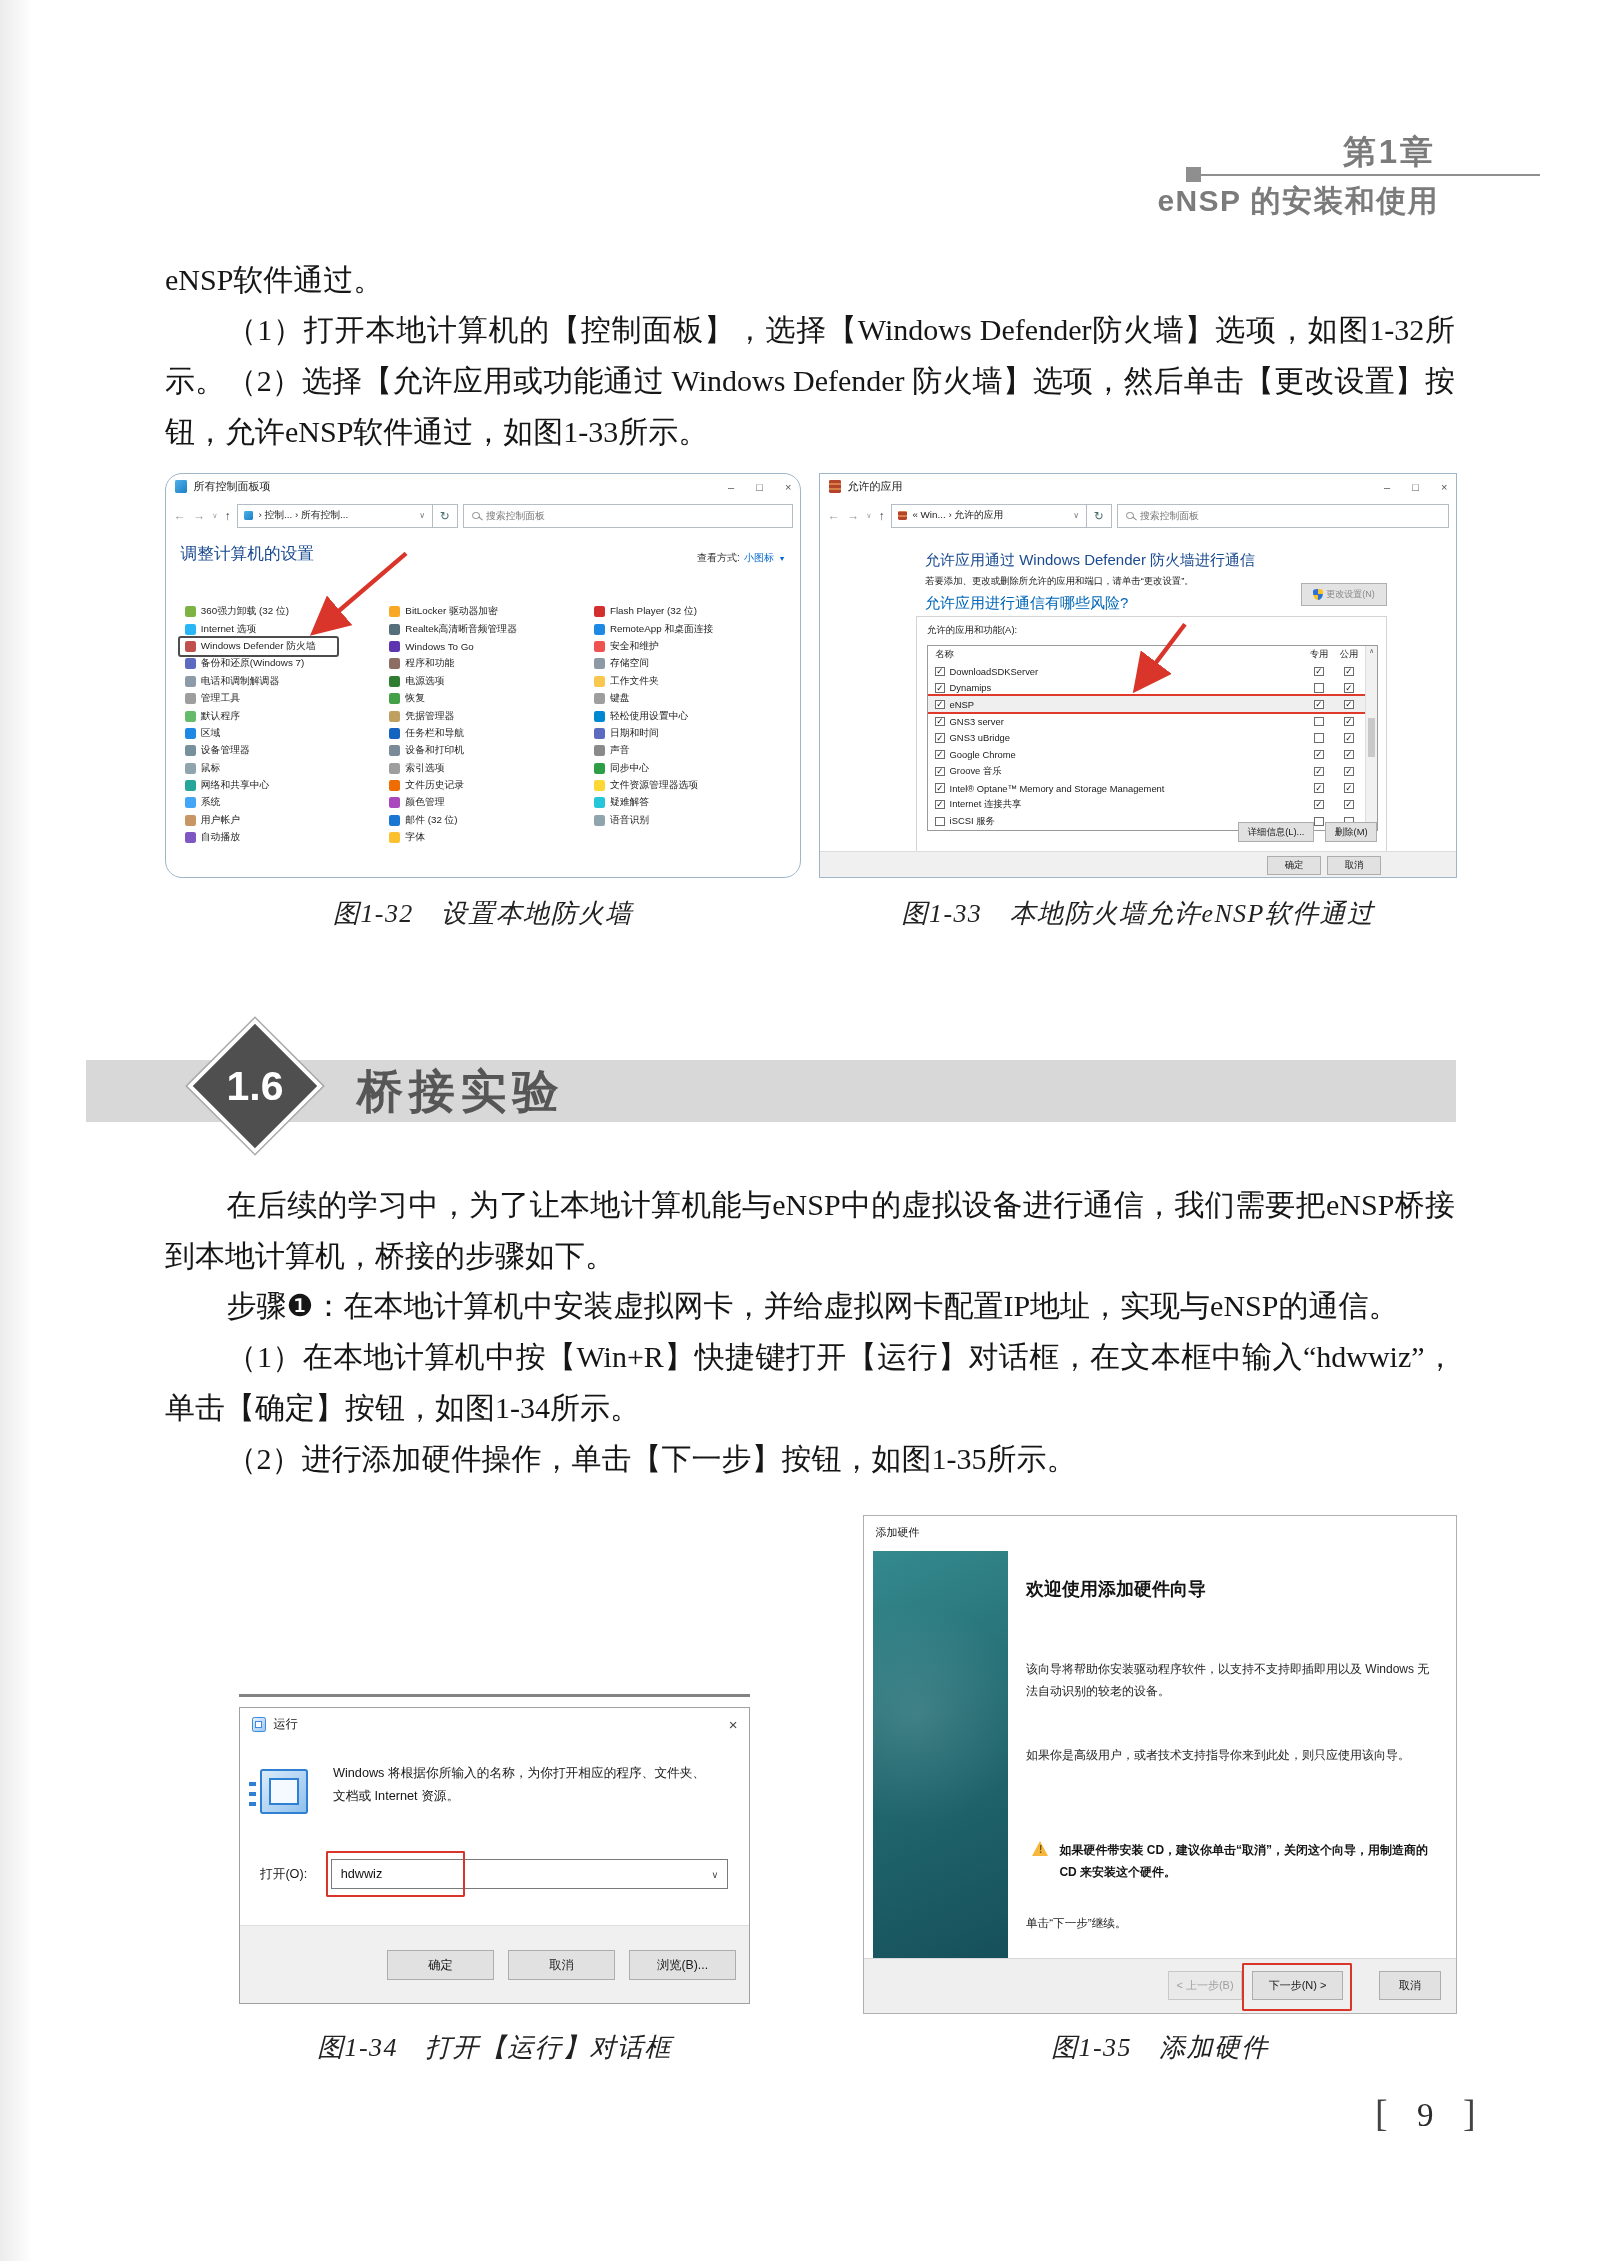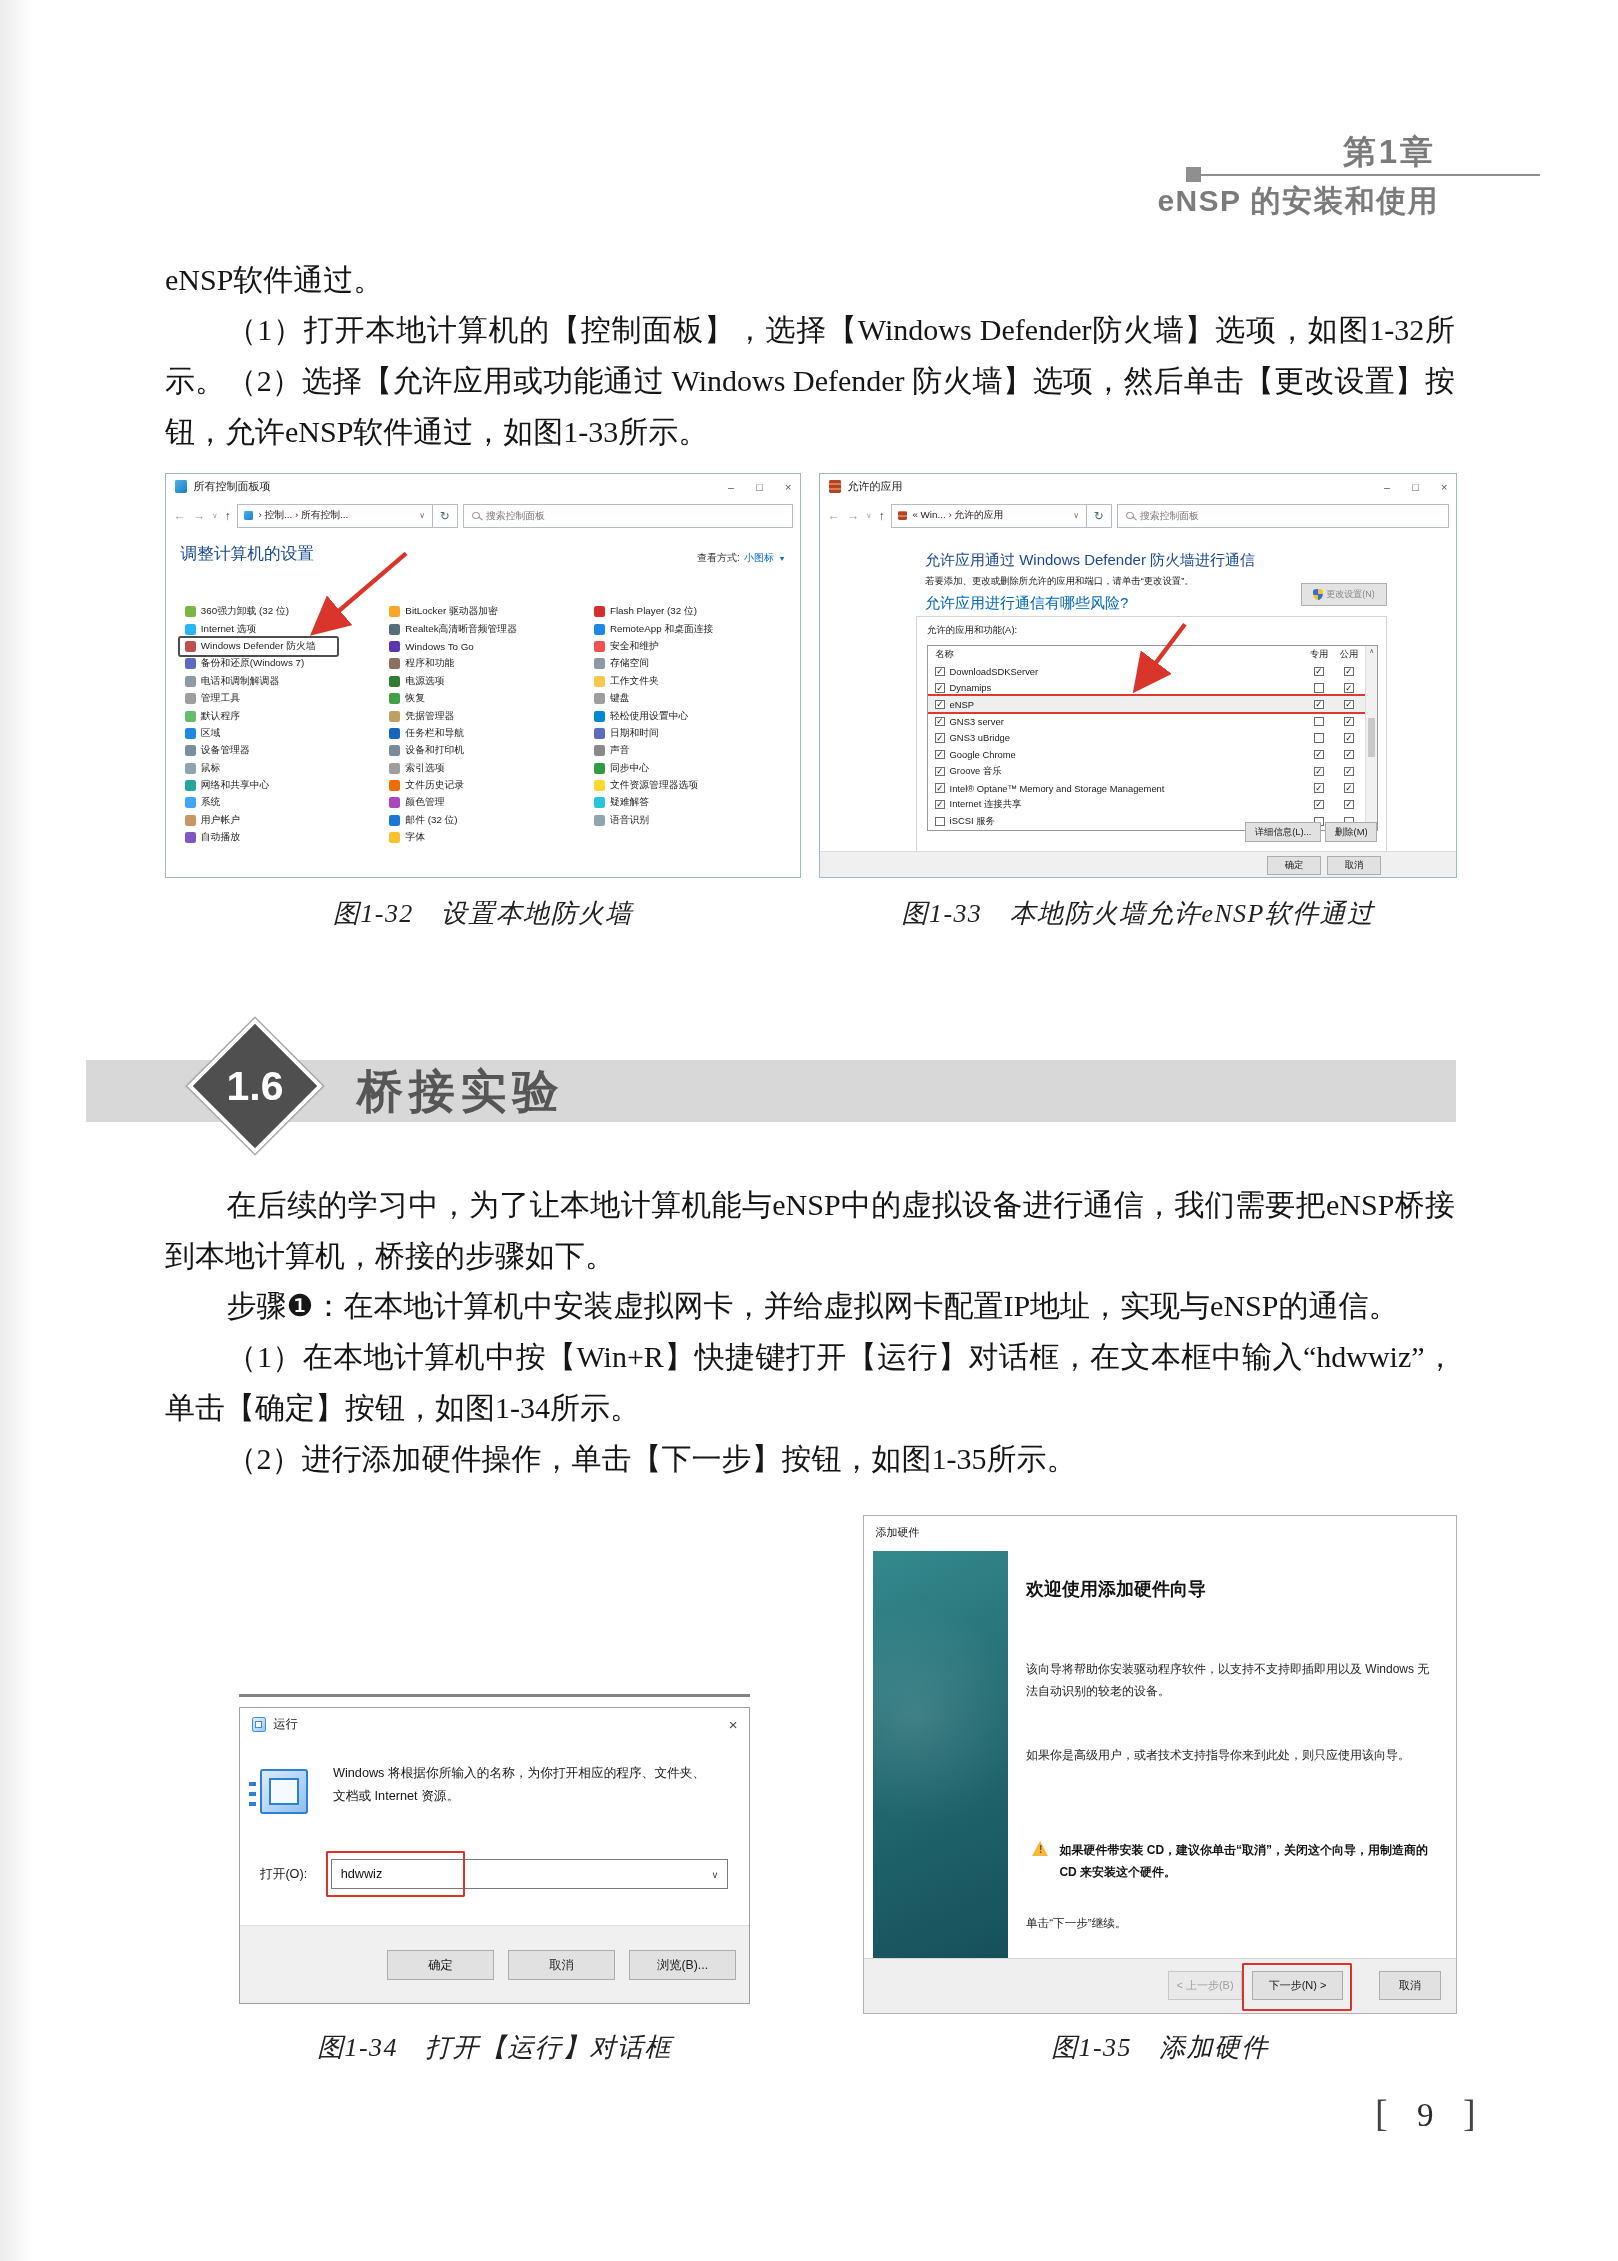--- a/index.html
+++ b/index.html
@@ -100,21 +100,21 @@
   .fw-name { flex:1; display:flex; align-items:center; gap:5px; padding-left:7.2px; min-width:0; white-space:nowrap; overflow:hidden; }
   .fw-col { width:30px; display:flex; justify-content:center; flex:0 0 auto; }
   .fw-row { position:relative; }
   .fw-row.hl { background:#efefef; }
   .cb { width:9.4px; height:9.4px; border:0.7px solid #6b6b6b; background:#fff; display:inline-flex; align-items:center;
     justify-content:center; font-size:8.7px; line-height:8.7px; color:#1a1a1a; flex:0 0 auto; }
   .cb.checked::before { content:"✓"; }
   .red-frame { display:none; }
   .red-frame.show { display:block; position:absolute; left:-5px; right:0px; top:-2.2px; bottom:-1.4px;
     border:2.2px solid #e0392b; border-radius:2.2px; pointer-events:none; }
-  .fw-panel-btns { position:absolute; right:8.7px; bottom:24px; display:flex; gap:4px; }
+  .fw-panel-btns { position:absolute; right:8.7px; bottom:24px; display:flex; gap:11px; }
   .btn-sm { height:19.6px; background:#e1e1e1; border:0.7px solid #adadad; font-size:9.4px; color:#222;
     display:flex; align-items:center; justify-content:center; padding:0 8.7px;
     font-family:"Liberation Sans","DejaVu Sans",sans-serif; }
   .fw-bottomstrip { position:absolute; left:0; right:0; bottom:0; height:26px; background:#f0f0f0; border-top:0.7px solid #dcdcdc; }
   .fw-bottomstrip .btn-sm { position:absolute; top:3.6px; width:54px; }
 
   
   .bg-edge { position:absolute; background:#5a5a5a; }
   .run-title { height:33px; display:flex; align-items:center; gap:7.2px; padding:0 11.6px; font-size:12.3px; }
   .run-title .close { margin-left:auto; color:#444; font-size:15px; }
@@ -171,21 +171,21 @@
 
   <div class="chapter-no">第1章</div>
   <div class="hdr-square"></div>
   <div class="hdr-rule"></div>
   <div class="chapter-title">eNSP 的安装和使用</div>
 
   <p class="para" style="top:254px;">eNSP软件通过。</p>
   <p class="para indent" style="top:304px;">（1）打开本地计算机的【控制面板】，选择【Windows Defender防火墙】选项，如图1-32所示。</p>
   <p class="para indent" style="top:355px; height:101px;">（2）选择【允许应用或功能通过 Windows Defender 防火墙】选项，然后单击【更改设置】按钮，允许eNSP软件通过，如图1-33所示。</p>
 
-  <div class="win" style="left:165px; top:473px; width:636px; height:405px;">
+  <div class="win" style="left:165px; top:473px; width:636px; height:405px;border-radius:17px;">
     <div class="titlebar">
       <span class="sq-ico ico-cp"></span>
       <span>所有控制面板项</span>
       <span class="win-controls">
         <span>–</span>
         <span>□</span>
         <span>×</span>
       </span>
     </div>
     <div class="addressbar">

